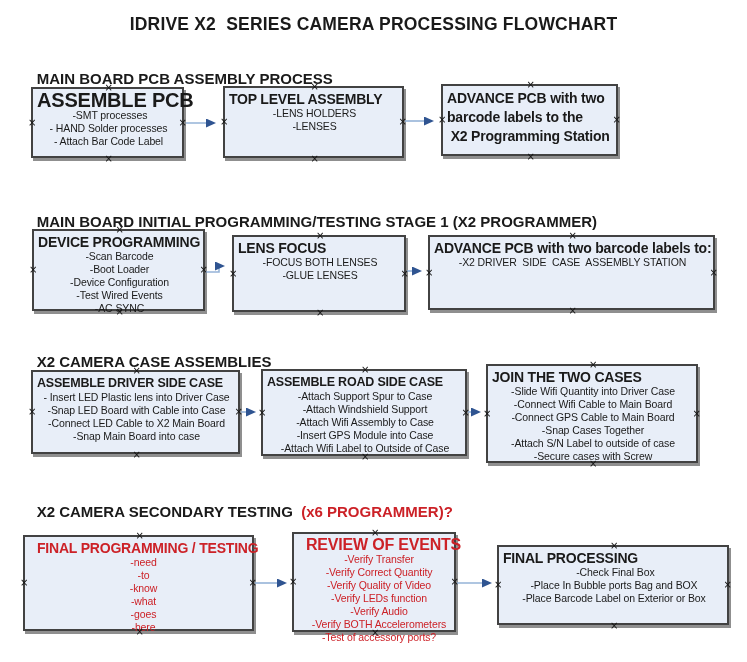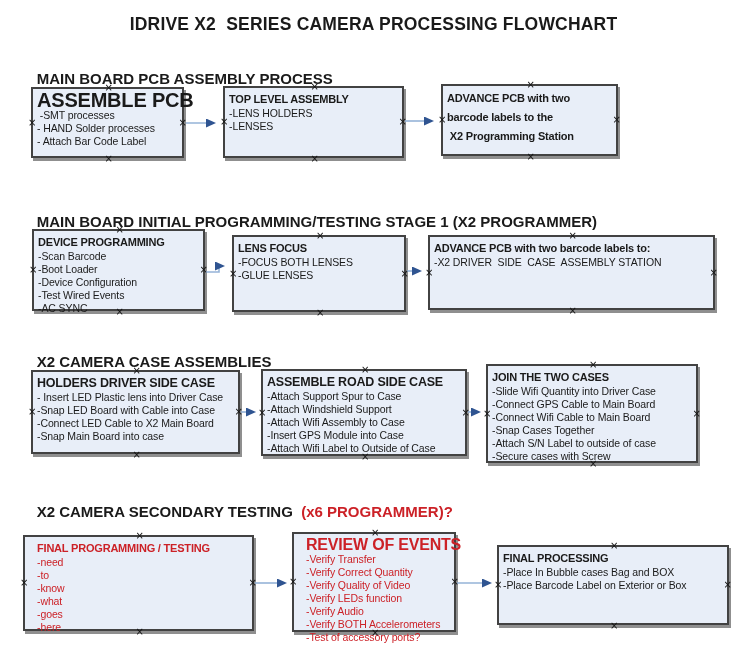--- a/index.html
+++ b/index.html
@@ -20,25 +20,25 @@
   }
   .sec-heading .red{color:var(--red,#cc2127);text-align:center;}
   .fbox{
     position:absolute;box-sizing:border-box;
     background:var(--box-fill,#e8eef8);
     border:2px solid var(--box-border,#424242);
     box-shadow:2px 3px 0 var(--shadow,#8f8f8f);
     padding:3px 2px 0 4px;
   }
   .fbox-header{
-    font-size:11px;font-weight:bold;line-height:16px;white-space:pre;letter-spacing:-0.2px;
+    font-size:14px;font-weight:bold;line-height:16px;white-space:pre;letter-spacing:-0.2px;
   }
   .fbox-header.lg{font-size:20px;line-height:17px;}
   .fbox-header.adv{line-height:19px;}
-  .fbox-item{font-size:10.5px;line-height:13px;white-space:pre;letter-spacing:-0.1px;}
+  .fbox-item{font-size:10.5px;line-height:13px;white-space:pre;letter-spacing:-0.1px;text-align:center;}
   .fbox.red .fbox-header,.fbox.red .fbox-item{color:var(--red,#cc2127);padding-left:8px;}
   .hx{
     position:absolute;font-style:normal;font-size:10px;line-height:9px;
     color:#141414;font-family:"DejaVu Sans",sans-serif;z-index:3;
   }
   .ht{top:-6px;left:50%;margin-left:-3px;}
   .hb{bottom:-7px;left:50%;margin-left:-3px;}
   .hl{left:-5px;top:50%;margin-top:-5px;}
   .hr{right:-5px;top:50%;margin-top:-5px;}
   .conn-layer{position:absolute;top:0;left:0;width:747px;height:662px;pointer-events:none;z-index:2;}
@@ -122,21 +122,21 @@
   <div class="fbox" style="left:428px;top:235px;width:287px;height:75px;">
     <div class="fbox-header">ADVANCE PCB with two barcode labels to:</div>
     <div class="fbox-item">-X2 DRIVER  SIDE  CASE  ASSEMBLY STATION</div>
     <i class="hx ht">×</i>
       <i class="hx hb">×</i>
       <i class="hx hl">×</i>
       <i class="hx hr">×</i>
   </div>
 
   <div class="fbox" style="left:31px;top:370px;width:209px;height:84px;">
-    <div class="fbox-header" style="font-size:12.5px;">HOLDERS DRIVER SIDE CASE</div>
+    <div class="fbox-header" style="font-size:12.5px;">ASSEMBLE DRIVER SIDE CASE</div>
     <div class="fbox-item">- Insert LED Plastic lens into Driver Case</div>
     <div class="fbox-item">-Snap LED Board with Cable into Case</div>
     <div class="fbox-item">-Connect LED Cable to X2 Main Board</div>
     <div class="fbox-item">-Snap Main Board into case</div>
     <i class="hx ht">×</i>
       <i class="hx hb">×</i>
       <i class="hx hl">×</i>
       <i class="hx hr">×</i>
   </div>
 
@@ -149,22 +149,22 @@
     <div class="fbox-item">-Attach Wifi Label to Outside of Case</div>
     <i class="hx ht">×</i>
       <i class="hx hb">×</i>
       <i class="hx hl">×</i>
       <i class="hx hr">×</i>
   </div>
 
   <div class="fbox" style="left:486px;top:364px;width:212px;height:99px;">
     <div class="fbox-header">JOIN THE TWO CASES</div>
     <div class="fbox-item">-Slide Wifi Quantity into Driver Case</div>
+    <div class="fbox-item">-Connect Wifi Cable to Main Board</div>
     <div class="fbox-item">-Connect GPS Cable to Main Board</div>
-    <div class="fbox-item">-Connect Wifi Cable to Main Board</div>
     <div class="fbox-item">-Snap Cases Together</div>
     <div class="fbox-item">-Attach S/N Label to outside of case</div>
     <div class="fbox-item">-Secure cases with Screw</div>
     <i class="hx ht">×</i>
       <i class="hx hb">×</i>
       <i class="hx hl">×</i>
       <i class="hx hr">×</i>
   </div>
 
   <div class="fbox red" style="left:23px;top:535px;width:231px;height:96px;">
@@ -191,21 +191,22 @@
     <div class="fbox-item">-Verify BOTH Accelerometers</div>
     <div class="fbox-item">-Test of accessory ports?</div>
     <i class="hx ht">×</i>
       <i class="hx hb">×</i>
       <i class="hx hl">×</i>
       <i class="hx hr">×</i>
   </div>
 
   <div class="fbox" style="left:497px;top:545px;width:232px;height:80px;">
     <div class="fbox-header">FINAL PROCESSING</div>
-    <div class="fbox-item">-Place In Bubble cases Bag and BOX</div>
+    <div class="fbox-item"> -Check Final Box</div>
+    <div class="fbox-item">-Place In Bubble ports Bag and BOX</div>
     <div class="fbox-item">-Place Barcode Label on Exterior or Box</div>
     <i class="hx ht">×</i>
       <i class="hx hb">×</i>
       <i class="hx hl">×</i>
       <i class="hx hr">×</i>
   </div>
 
   <svg class="conn-layer" viewBox="0 0 747 662" xmlns="http://www.w3.org/2000/svg">
     <defs>
       <marker id="ah" markerWidth="10" markerHeight="9" refX="8" refY="4.5" orient="auto" markerUnits="userSpaceOnUse">

